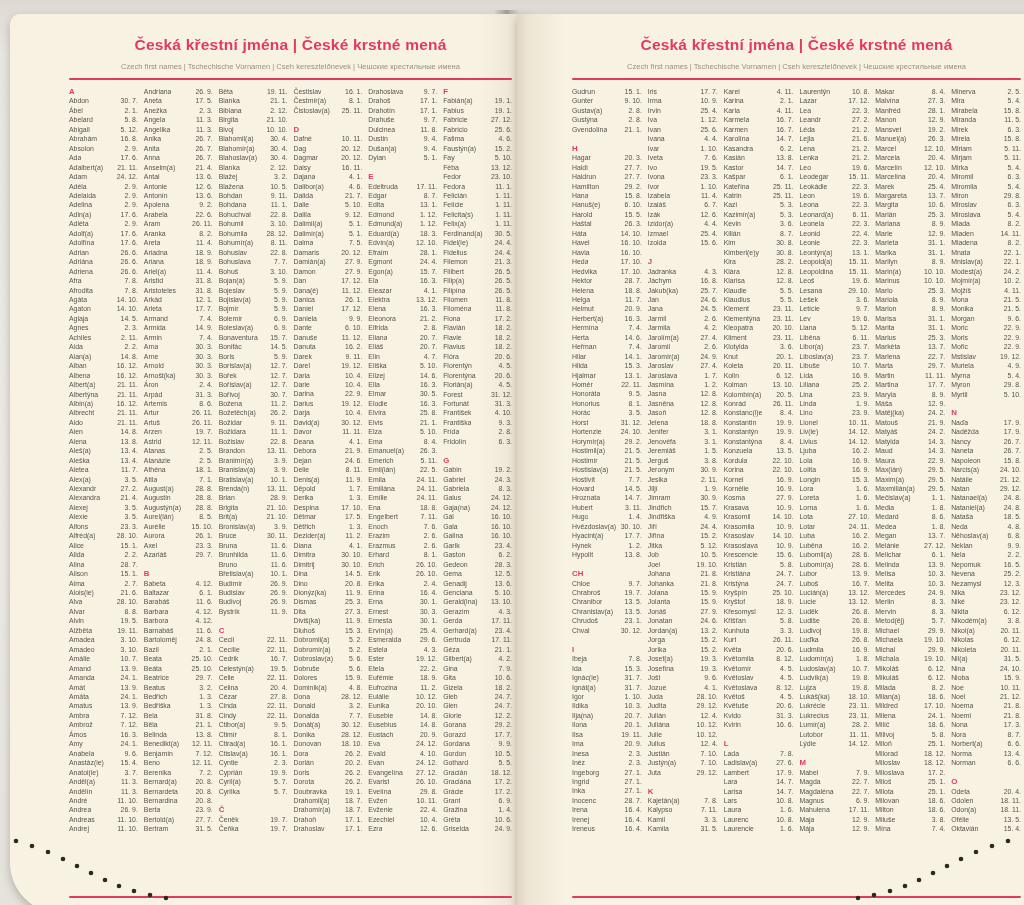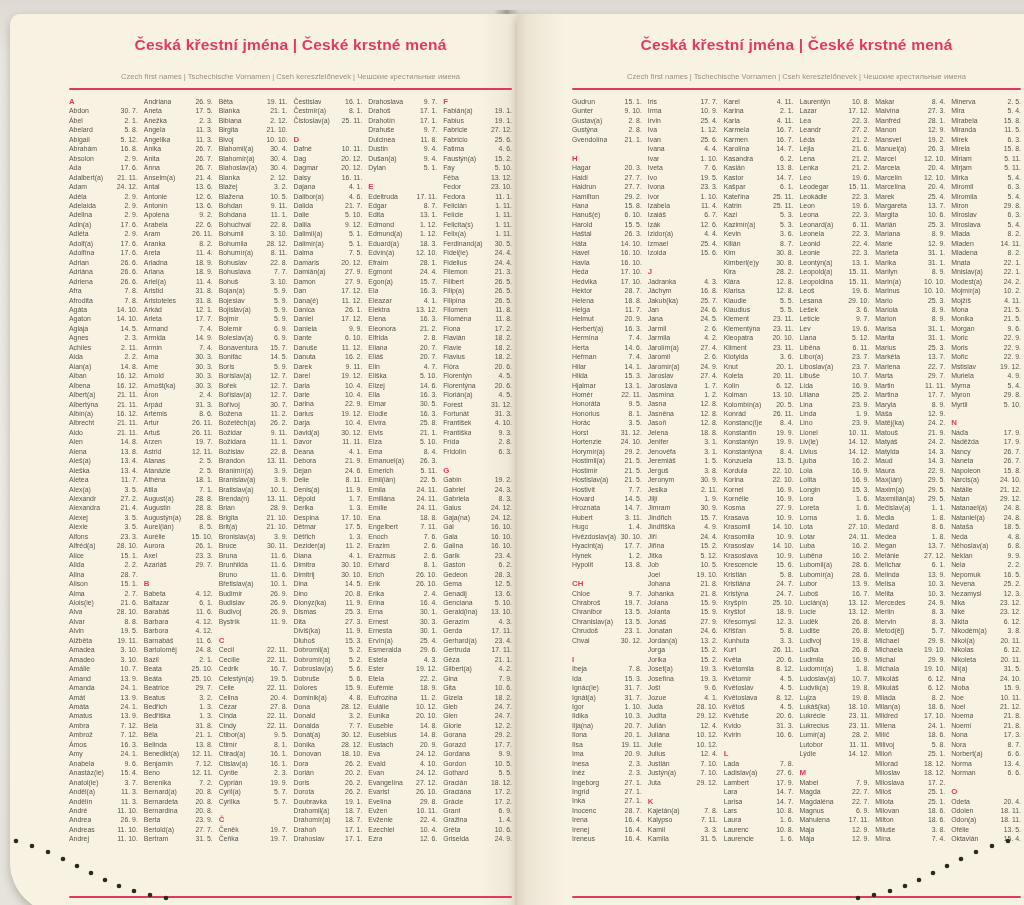--- a/index.html
+++ b/index.html
@@ -25,21 +25,21 @@
     position:absolute;top:10px;left:494px;width:26px;height:876px;
     background:linear-gradient(90deg,rgba(60,50,40,0) 0%,rgba(60,50,40,.30) 40%,rgba(60,50,40,.38) 50%,rgba(60,50,40,.22) 65%,rgba(60,50,40,0) 100%);
   }
   .page-inner{padding:22px 18px 0 26px;height:100%;box-sizing:border-box;position:relative;}
   .page.right .page-inner{padding:22px 26px 0 22px;}
   .ttl{
     text-align:center;color:#e23a5e;font-weight:bold;font-size:15.5px;
     letter-spacing:.2px;line-height:18px;
   }
   .sub{
-    text-align:center;color:#9b8e7d;font-size:7.6px;line-height:10px;margin-top:18px;
+    text-align:center;color:#9b8e7d;font-size:7.6px;line-height:10px;margin-top:8px;
   }
   .rule{height:2px;background:#e23a5e;border-radius:1px;margin-top:6px;}
   .rule.bottom{position:absolute;left:26px;right:18px;bottom:16px;margin:0;}
   .page.right .rule.bottom{left:22px;right:26px;}
   .cols{display:flex;gap:6px;margin-top:7px;}
   .col{flex:1;min-width:0;}
   .row{display:flex;justify-content:space-between;align-items:baseline;
     font-size:6.9px;line-height:9.45px;color:#57524b;white-space:nowrap;}
   .nm{overflow:hidden;}
   .dt{margin-left:3px;}

